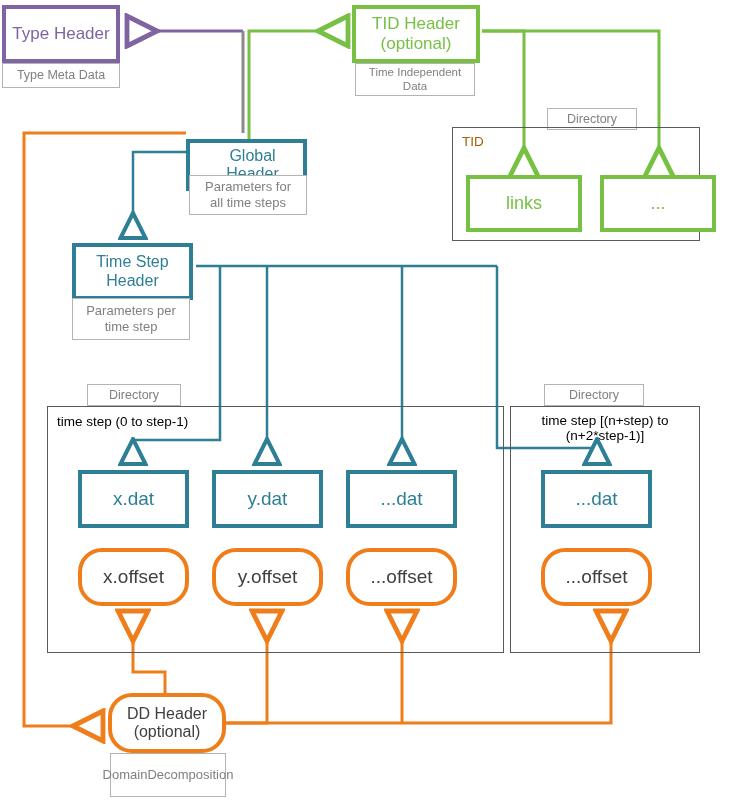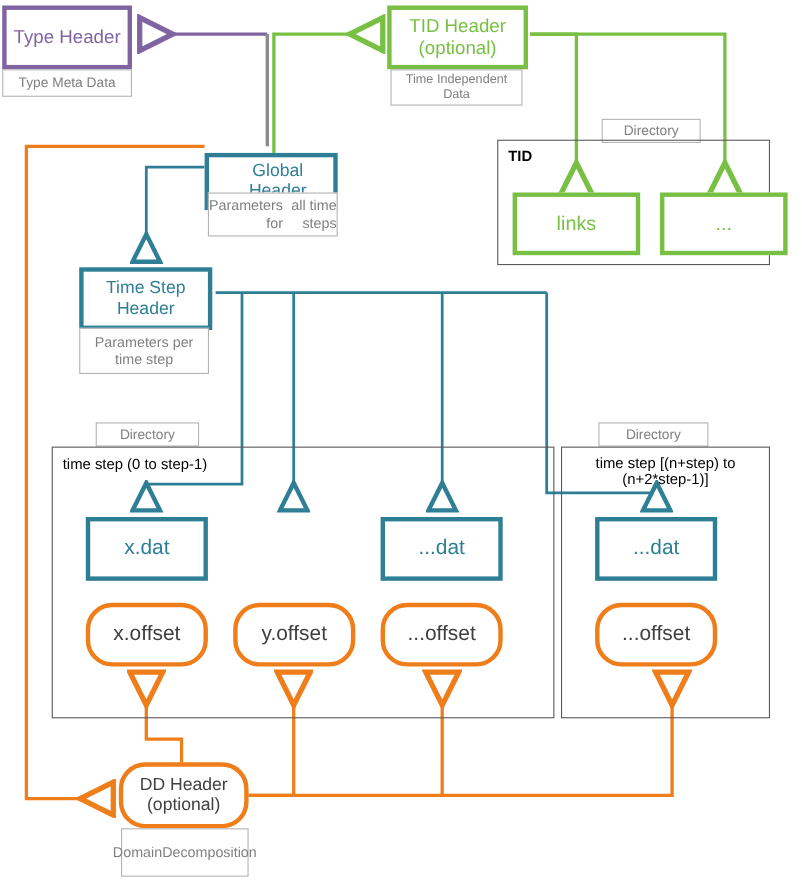--- a/index.html
+++ b/index.html
@@ -80,21 +80,21 @@
     <g>
       <path d="M165,693 L165,672 L133,672 L133,611" fill="none" stroke="#ef7d1a" stroke-width="3" marker-end="url(#ahO)"></path>
       <path d="M226,723 L611,723 L611,611" fill="none" stroke="#ef7d1a" stroke-width="3" marker-end="url(#ahO)"></path>
       <path d="M226,723 L267,723 L267,611" fill="none" stroke="#ef7d1a" stroke-width="3" marker-end="url(#ahO)"></path>
       <path d="M402,723 L402,611" fill="none" stroke="#ef7d1a" stroke-width="3" marker-end="url(#ahO)"></path>
     </g>
   </svg>
 
   <div class="dirtab" style="left:547px;top:108px;width:90px;height:22px;">Directory</div>
   <div class="container" style="left:452px;top:127px;width:248px;height:114px;"></div>
-  <div class="ctitle" style="left:462px;top:134px;font-size:13.5px;color:#000000;font-weight:bold;">TID</div>
+  <div class="ctitle" style="left:462px;top:134px;font-size:13.5px;color:#a16207;">TID</div>
 
   <div class="dirtab" style="left:87px;top:384px;width:94px;height:22px;">Directory</div>
   <div class="container" style="left:47px;top:406px;width:457px;height:247px;"></div>
   <div class="ctitle" style="left:57px;top:414px;font-size:13.5px;">time step (0 to step-1)</div>
 
   <div class="dirtab" style="left:544px;top:384px;width:100px;height:22px;">Directory</div>
   <div class="container" style="left:510px;top:406px;width:190px;height:247px;"></div>
   <div class="ctitle" style="left:510px;top:413px;width:190px;text-align:center;font-size:13.5px;">
     <span>time step [(n+step) to</span><br>
     <span>(n+2*step-1)]</span>
@@ -106,38 +106,39 @@
   <div class="node node-main green" style="left:352px;top:5px;width:128px;height:58px;font-size:17px;flex-direction:column;">
     <span>TID Header</span>
     <span>(optional)</span>
   </div>
   <div class="node-sub" style="left:355px;top:63px;width:120px;height:33px;font-size:11.5px;flex-direction:column;">
     <span>Time Independent</span>
     <span>Data</span>
   </div>
 
   <div class="node node-main teal" style="left:186px;top:139px;width:121px;height:52px;font-size:16px;padding-left:12px;">Global Header</div>
-  <div class="node-sub" style="left:189px;top:175px;width:118px;height:40px;font-size:13px;">
+  <div class="node-sub" style="left:189px;top:175px;width:118px;height:40px;font-size:13px;flex-direction:column;">
     <span>Parameters for</span>
     <span>all time steps</span>
   </div>
 
   <div class="node node-main teal" style="left:72px;top:243px;width:121px;height:57px;font-size:16px;flex-direction:column;">
     <span>Time Step</span>
     <span>Header</span>
   </div>
   <div class="node-sub" style="left:72px;top:298px;width:118px;height:42px;font-size:13px;flex-direction:column;">
     <span>Parameters per</span>
     <span>time step</span>
   </div>
 
   <div class="node node-main green" style="left:466px;top:175px;width:116px;height:57px;font-size:18px;">links</div>
   <div class="node node-main green" style="left:600px;top:175px;width:116px;height:57px;font-size:18px;">...</div>
 
   <div class="node node-main teal" style="left:78px;top:470px;width:111px;height:58px;font-size:19px;">x.dat</div>
+  <div class="node node-main teal" style="left:212px;top:470px;width:111px;height:58px;font-size:19px;">y.dat</div>
   <div class="node node-main teal" style="left:346px;top:470px;width:111px;height:58px;font-size:19px;">...dat</div>
 
   <div class="node node-main orange" style="left:78px;top:548px;width:111px;height:58px;font-size:19px;">x.offset</div>
   <div class="node node-main orange" style="left:212px;top:548px;width:111px;height:58px;font-size:19px;">y.offset</div>
   <div class="node node-main orange" style="left:346px;top:548px;width:111px;height:58px;font-size:19px;">...offset</div>
 
   <div class="node node-main teal" style="left:541px;top:470px;width:111px;height:58px;font-size:19px;">...dat</div>
   <div class="node node-main orange" style="left:541px;top:548px;width:111px;height:58px;font-size:19px;">...offset</div>
 
   <div class="node node-main orange" style="left:108px;top:693px;width:118px;height:60px;font-size:16px;flex-direction:column;">

